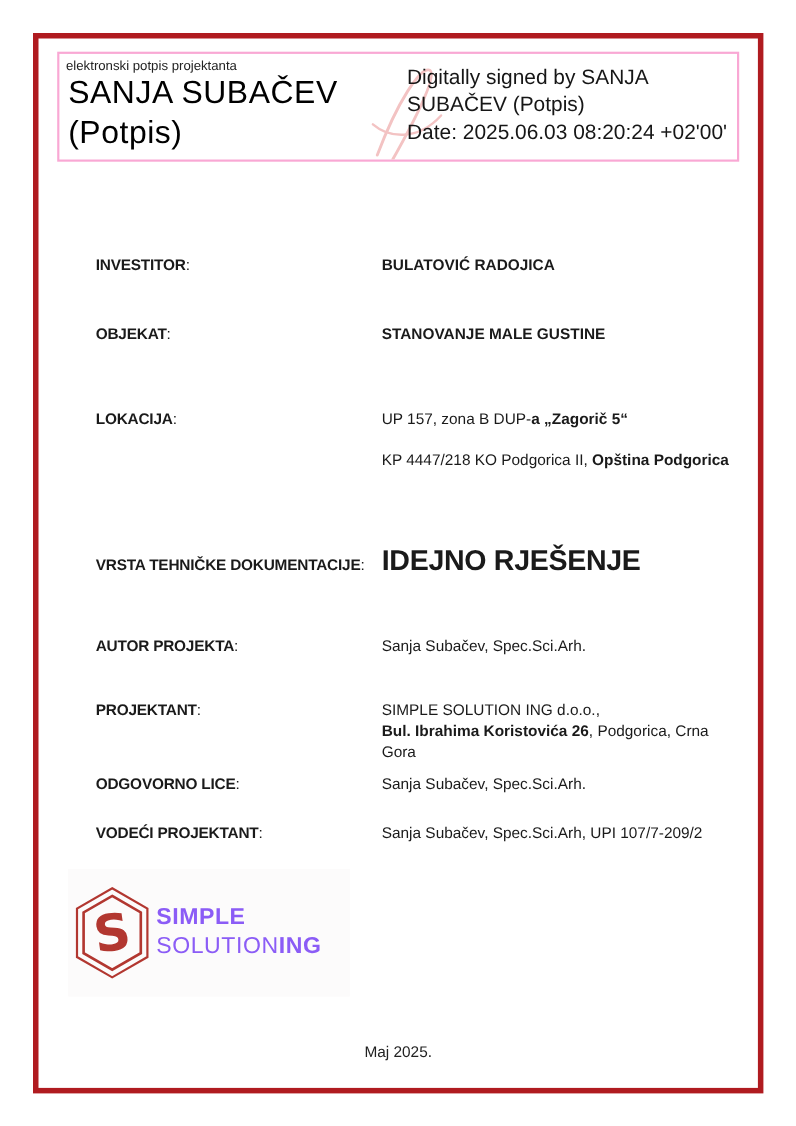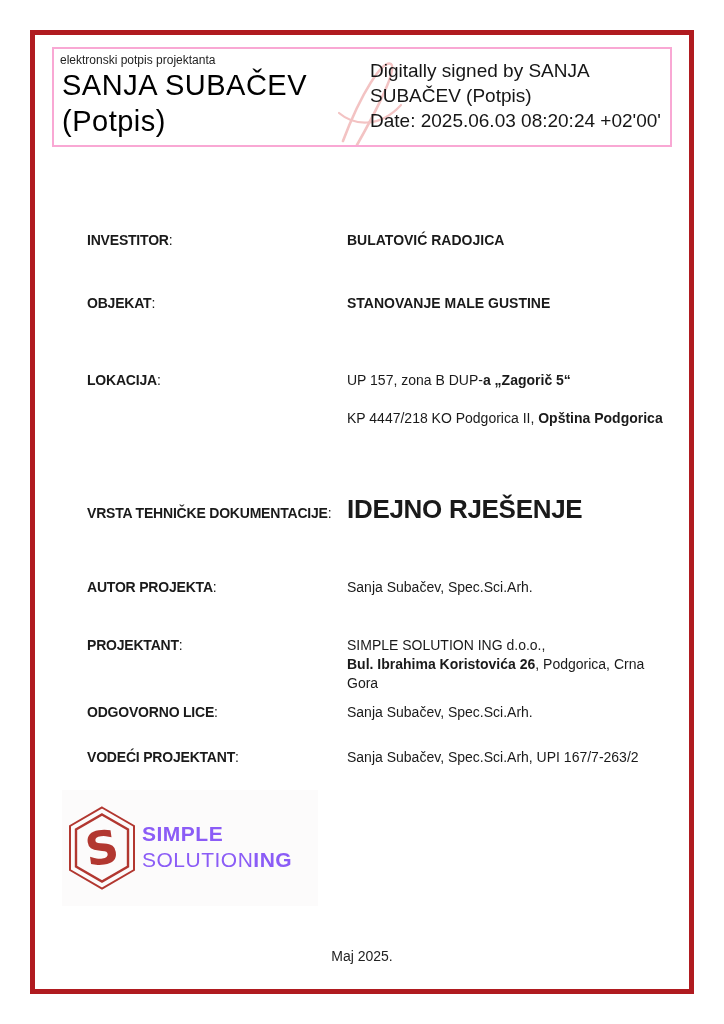--- a/index.html
+++ b/index.html
@@ -116,21 +116,21 @@
       </div>
       <div class="field-row row-odgovorno">
         <div class="flabel"><span class="lbl-b">ODGOVORNO LICE</span><span class="lbl-c">:</span></div>
         <div class="fvalue">
           <div class="vline"><span>Sanja Subačev, Spec.Sci.Arh.</span></div>
         </div>
       </div>
       <div class="field-row row-vodeci">
         <div class="flabel"><span class="lbl-b">VODEĆI PROJEKTANT</span><span class="lbl-c">:</span></div>
         <div class="fvalue">
-          <div class="vline"><span>Sanja Subačev, Spec.Sci.Arh, UPI 167/7-263/2</span></div>
+          <div class="vline"><span>Sanja Subačev, Spec.Sci.Arh, UPI 107/7-209/2</span></div>
         </div>
       </div>
     </div>
 
   <div class="logo">
     <svg class="logo-hex" width="68" height="84" viewBox="0 0 68 84">
       <polygon points="34,1.5 66,20 66,64 34,82.5 2,64 2,20" fill="none" stroke="#b23730" stroke-width="2"></polygon>
       <polygon points="34,8.5 60,23.5 60,60.5 34,75.5 8,60.5 8,23.5" fill="none" stroke="#b23730" stroke-width="2.4"></polygon>
       <text x="34" y="58" text-anchor="middle" font-family="DejaVu Sans, sans-serif" font-size="46" font-weight="bold" fill="#b23730" transform="rotate(-8 34 42)">S</text>
     </svg>

